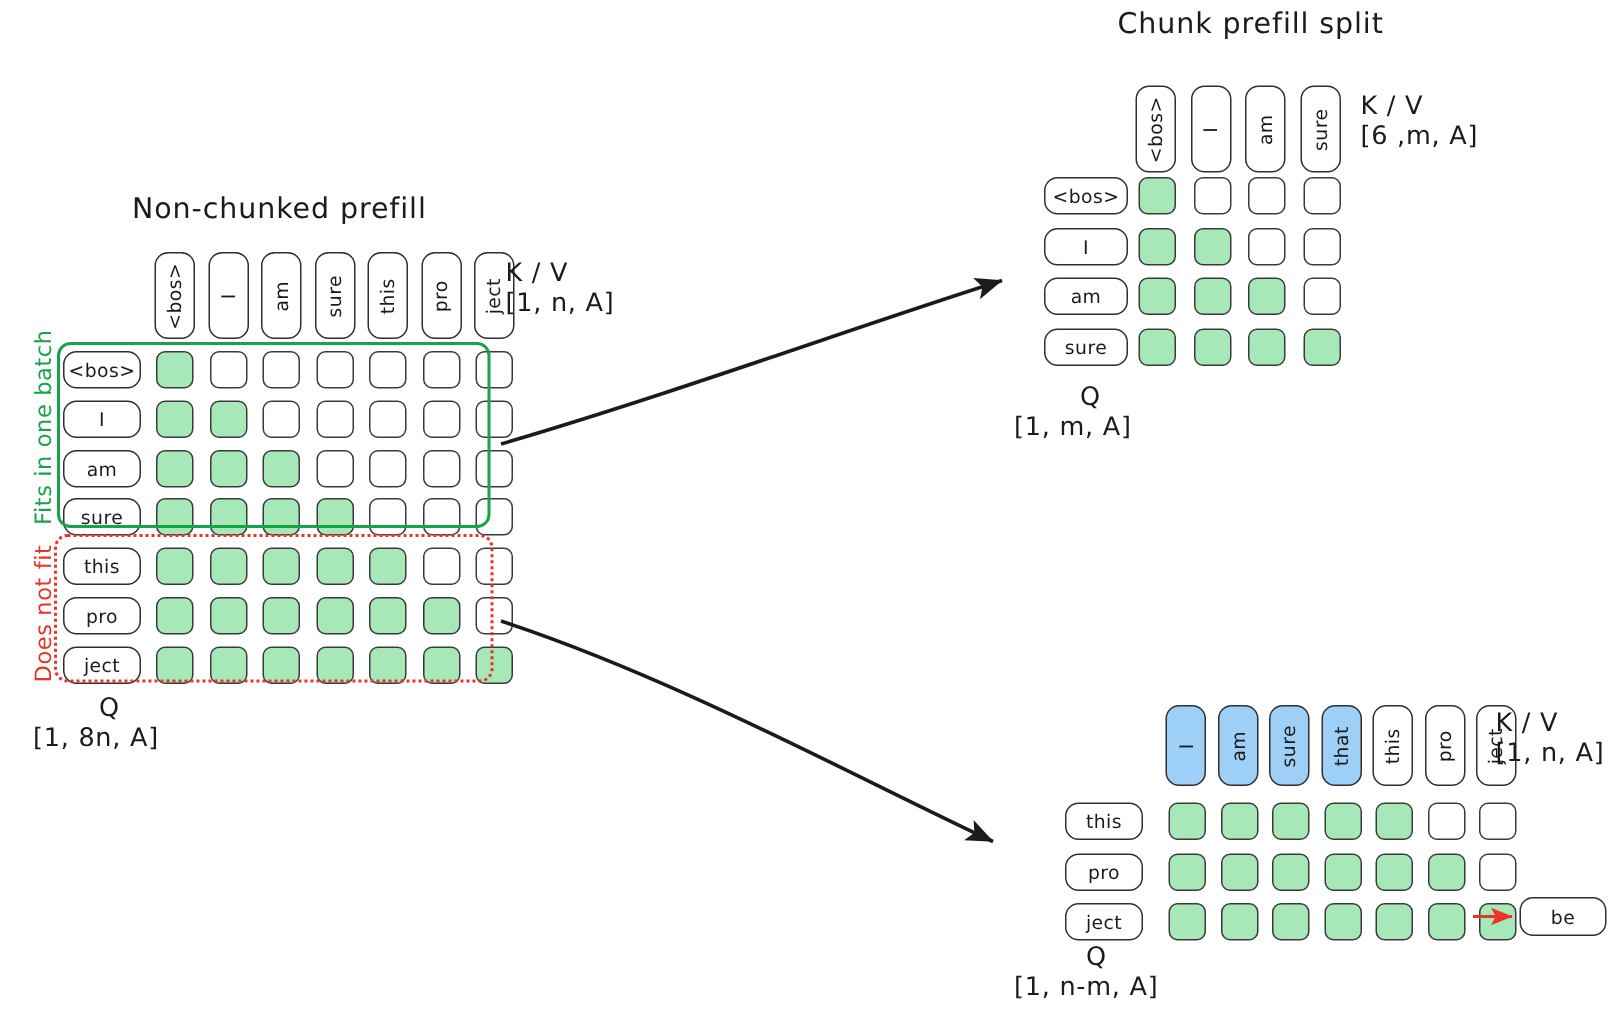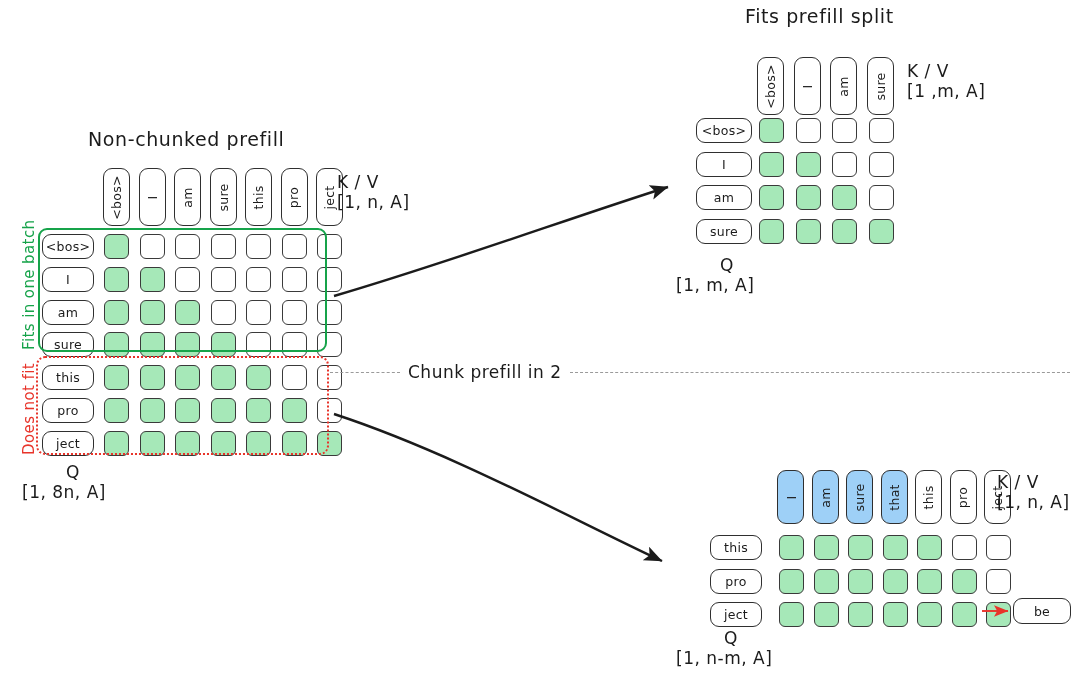--- a/index.html
+++ b/index.html
@@ -232,46 +232,41 @@
   <div class="abs group-dotted" style="left:36px; top:356px; width:293px; height:99px;"></div>
 
   <div class="abs side-caption fits" style="left:20px; top:350px;">Fits in one batch</div>
   <div class="abs side-caption nofit" style="left:20px; top:455px;">Does not fit</div>
 
   <div class="abs mathlabel" style="left:22px; top:462px; text-align:left;">
     <div style="padding-left:44px;">Q</div>
     <div>[1, 8n, A]</div>
   </div>
 
-  <div class="abs" style="left:330px; top:362px; width:740px; display:flex; align-items:center;">
-    <div class="divider-line" style="flex:0 0 70px;"></div>
-    <div class="divider-label">Chunk prefill in 2</div>
-    <div class="divider-line" style="flex:1 1 auto;"></div>
-  </div>
-
-  <div class="abs title" style="left:745px; top:5px;">Fits prefill split</div>
+
+  <div class="abs title" style="left:745px; top:5px;">Chunk prefill split</div>
 
   <div id="tr-col-headers">
       <div class="abs vpill" style="left: 757px; top: 57px; width: 27px; height: 58px;">
         <span>&lt;bos&gt;</span>
       </div>
       <div class="abs vpill" style="left: 793.5px; top: 57px; width: 27px; height: 58px;">
         <span>I</span>
       </div>
       <div class="abs vpill" style="left: 830px; top: 57px; width: 27px; height: 58px;">
         <span>am</span>
       </div>
       <div class="abs vpill" style="left: 866.5px; top: 57px; width: 27px; height: 58px;">
         <span>sure</span>
       </div>
     </div>
 
   <div class="abs mathlabel" style="left:907px; top:61px;">
     <div>K / V</div>
-    <div>[1 ,m, A]</div>
+    <div>[6 ,m, A]</div>
   </div>
 
   <div id="tr-row-labels">
       <div class="abs pill" style="left: 696px; top: 118px; width: 56px; height: 25px;">&lt;bos&gt;</div>
       <div class="abs pill" style="left: 696px; top: 151.5px; width: 56px; height: 25px;">I</div>
       <div class="abs pill" style="left: 696px; top: 185px; width: 56px; height: 25px;">am</div>
       <div class="abs pill" style="left: 696px; top: 218.5px; width: 56px; height: 25px;">sure</div>
     </div>
   <div id="tr-cells">
       <div class="abs cell on" style="left: 759px; top: 118px; width: 25px; height: 25px;"></div>

